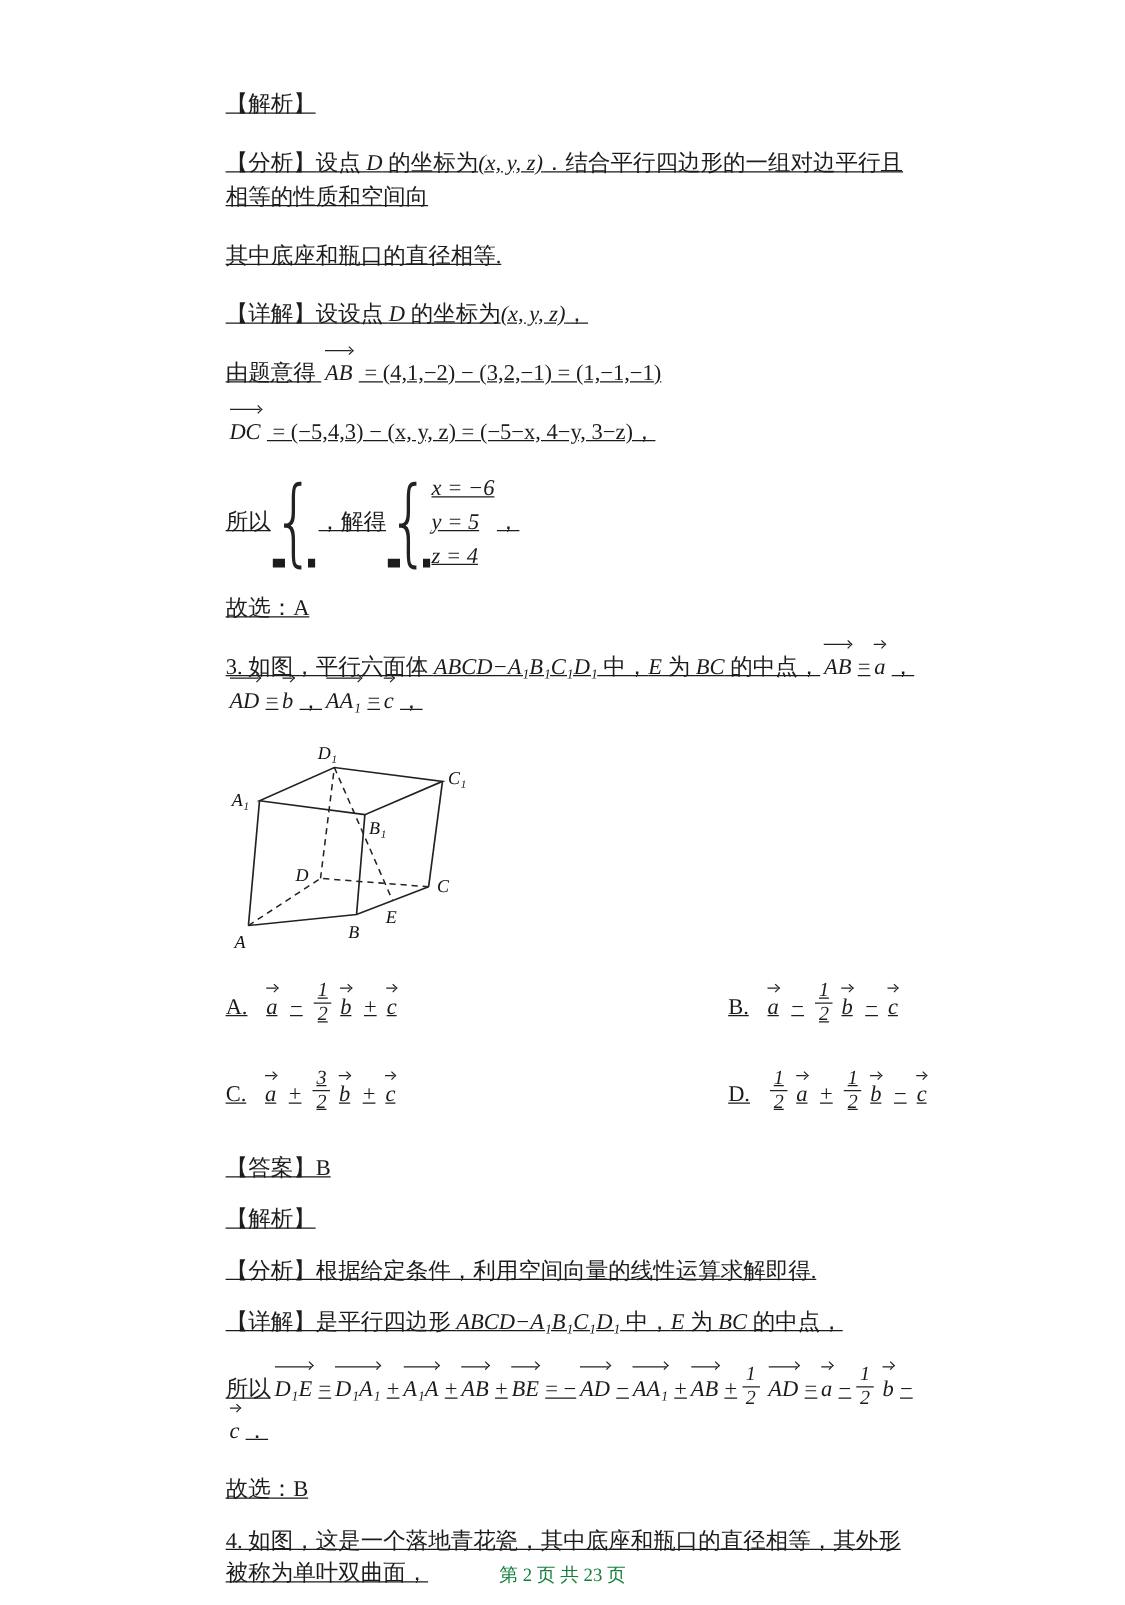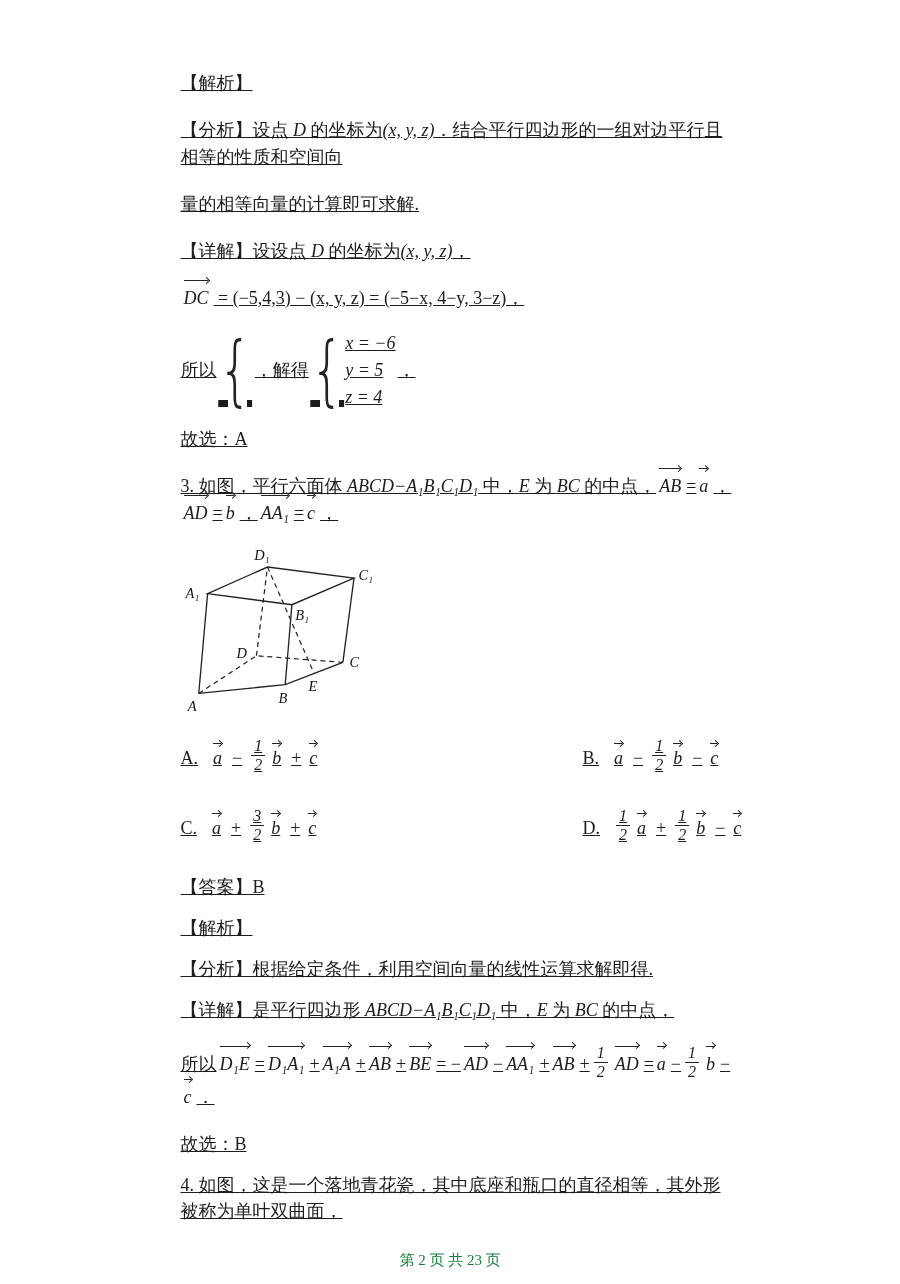--- a/index.html
+++ b/index.html
@@ -46,24 +46,25 @@
 </head>
 <body>
 
 <div class="page">
   <div class="content">
 
     <div class="ln"><span>【解析】</span></div>
 
     <div class="ln"><span>【分析】设点 </span><span class="mi">D</span><span> 的坐标为</span><span class="mi">(x, y, z)</span><span>．结合平行四边形的一组对边平行且相等的性质和空间向</span></div>
 
-    <div class="ln"><span>量的相等向量的计算即可求解.</span></div>
+    <div class="ln"><span>其中底座和瓶口的直径相等.</span></div>
 
     <div class="ln"><span>【详解】设设点 </span><span class="mi">D</span><span> 的坐标为</span><span class="mi">(x, y, z)</span><span>，</span></div>
 
+    <div class="ln"><span>由题意得 </span><span class="vec"><i class="arr"></i><span>AB</span></span><span> = (4,1,−2) − (3,2,−1) = (1,−1,−1)</span></div>
 
     <div class="ln"><span class="vec"><i class="arr"></i><span>DC</span></span><span> = (−5,4,3) − (x, y, z) = (−5−x, 4−y, 3−z)，</span></div>
 
 
     <div class="cases-line">
       <span>所以</span>
       <span class="cases">
           <span class="brace">{</span>
         </span>
       <span>，解得</span>

